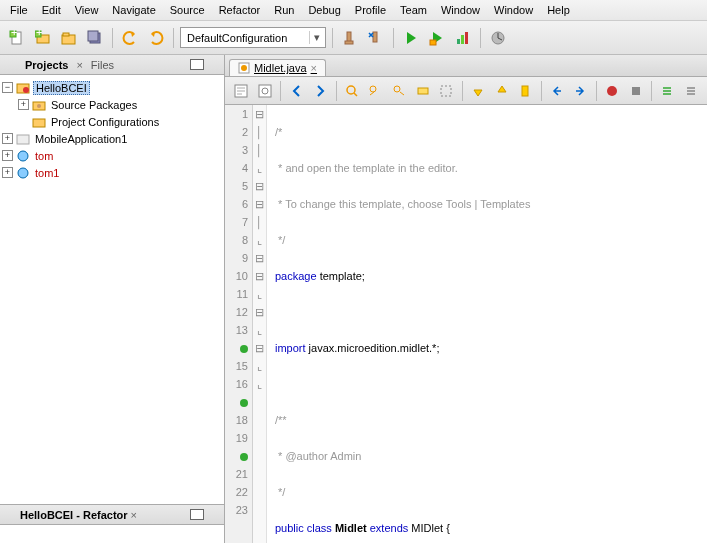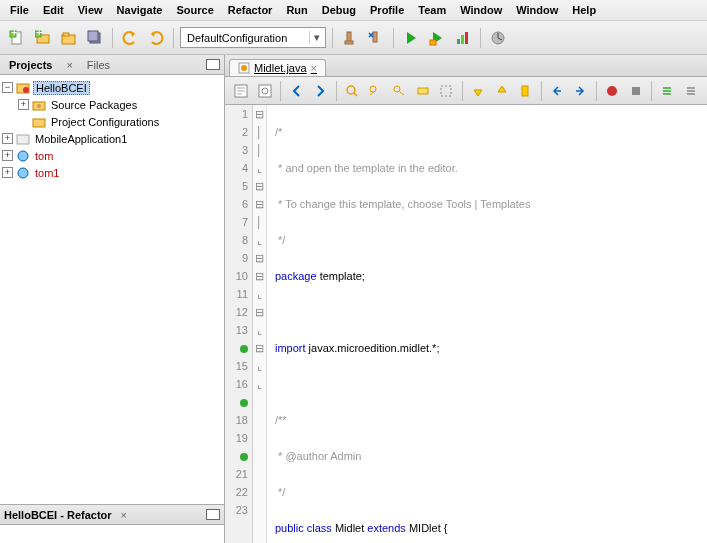--- a/index.html
+++ b/index.html
@@ -1,26 +1,26 @@
 <!DOCTYPE html>
 <html><head>
 <meta charset="utf-8">
 <style>
 * { box-sizing: border-box; margin: 0; padding: 0; font-family: Tahoma, Arial, sans-serif; font-size: 11px; }
 body { background: #fff; width: 707px; height: 543px; overflow: hidden; display: flex; flex-direction: column; }
 .menubar { background: linear-gradient(#f4f4f4,#e8e8e8); border-bottom: 1px solid #ccc; padding: 2px 4px; display: flex; gap: 2px; }
-.menubar span { padding: 2px 6px; cursor: default; font-weight: bold; }
+.menubar span { padding: 2px 6px; cursor: default; }
 .toolbar { background: linear-gradient(#f2f2f2,#e2e2e2); border-bottom: 1px solid #bbb; padding: 3px 6px; display: flex; align-items: center; gap: 4px; height: 34px; }
 .tb-btn { width: 22px; height: 22px; display: inline-flex; align-items: center; justify-content: center; border: 1px solid transparent; border-radius: 2px; }
 .tb-sep { width: 1px; height: 20px; background: #bbb; margin: 0 2px; }
 .combo { display: inline-flex; align-items: center; border: 1px solid #999; background: #fff; height: 21px; padding: 0 2px 0 6px; gap: 16px; }
 .combo-arrow { width: 14px; text-align: center; border-left: 1px solid #ccc; margin-left: 6px; color: #555; }
 .work { flex: 1; display: flex; overflow: hidden; }
 .sidebar { width: 225px; border-right: 1px solid #aaa; display: flex; flex-direction: column; }
-.panel-header { background: linear-gradient(#eaeaea,#dcdcdc); border-bottom: 1px solid #aaa; padding: 2px 4px; display: flex; align-items: center; gap: 6px; font-weight: bold; height: 20px; }
+.panel-header { background: linear-gradient(#eaeaea,#dcdcdc); border-bottom: 1px solid #aaa; padding: 2px 20px; display: flex; align-items: center; gap: 0; font-weight: bold; height: 20px; }
 .panel-header .tab { padding: 1px 4px; border: 1px solid transparent; }
 .panel-header .tab.inactive { color: #555; font-weight: normal; }
 .panel-header .close-x { color: #666; padding: 0 3px; font-weight: normal; }
 .panel-header .win-ico { margin-left: auto; width: 14px; height: 11px; border: 1px solid #666; background: linear-gradient(#fff,#fff) padding-box; position: relative; }
 .tree { flex: 1; overflow: auto; padding: 4px 2px; }
 .tree-row { display: flex; align-items: center; height: 17px; white-space: nowrap; }
 .tree-exp { width: 11px; height: 11px; border: 1px solid #888; background: #fff; text-align: center; line-height: 8px; font-size: 9px; color: #333; margin-right: 3px; }
 .tree-ico { width: 14px; height: 14px; margin-right: 3px; display: inline-flex; align-items: center; justify-content: center; }
 .tree-label { padding: 0 2px; }
 .tree-label.sel { background: #bcd7f6; border: 1px dotted #3c6ea8; }
@@ -30,21 +30,21 @@
 .editor { flex: 1; display: flex; flex-direction: column; overflow: hidden; }
 .ed-tabs { background: linear-gradient(#eaeaea,#d8d8d8); border-bottom: 1px solid #aaa; padding: 2px 4px 0 4px; display: flex; align-items: flex-end; height: 22px; text-decoration: underline; }
 .ed-tab { background: #f8f8f8; border: 1px solid #aaa; border-bottom: none; padding: 2px 8px; display: flex; align-items: center; gap: 4px; border-radius: 3px 3px 0 0; }
 .ed-toolbar { background: linear-gradient(#f0f0f0,#e0e0e0); border-bottom: 1px solid #aaa; padding: 2px 6px; display: flex; align-items: center; gap: 3px; height: 28px; }
 .code-area { flex: 1; display: flex; overflow: auto; background: #fff; }
 .gutter { background: #f0f0f0; border-right: 1px solid #d0d0d0; width: 28px; text-align: right; color: #888; font-family: 'Courier New', monospace; font-size: 12px; line-height: 18px; padding-right: 4px; }
 .foldcol { width: 14px; background: #f8f8f8; border-right: 1px solid #e0e0e0; font-family: monospace; font-size: 9px; color: #888; line-height: 18px; text-align: center; }
 .code { font-family: 'Courier New', monospace; font-size: 12px; line-height: 18px; padding-left: 8px; white-space: pre; }
 .code .c { color: #999; }
 .code .kw { color: #0000c0; }
-.code .cl { font-weight: normal; }
+.code .cl { font-weight: bold; }
 .gutter-bullet { display: inline-block; width: 8px; height: 8px; background: #3a3; border-radius: 50%; vertical-align: middle; }
 svg { display: block; }
 </style>
 </head>
 <body>
 
 <div class="menubar">
   <span>File</span>
   <span>Edit</span>
   <span>View</span>

